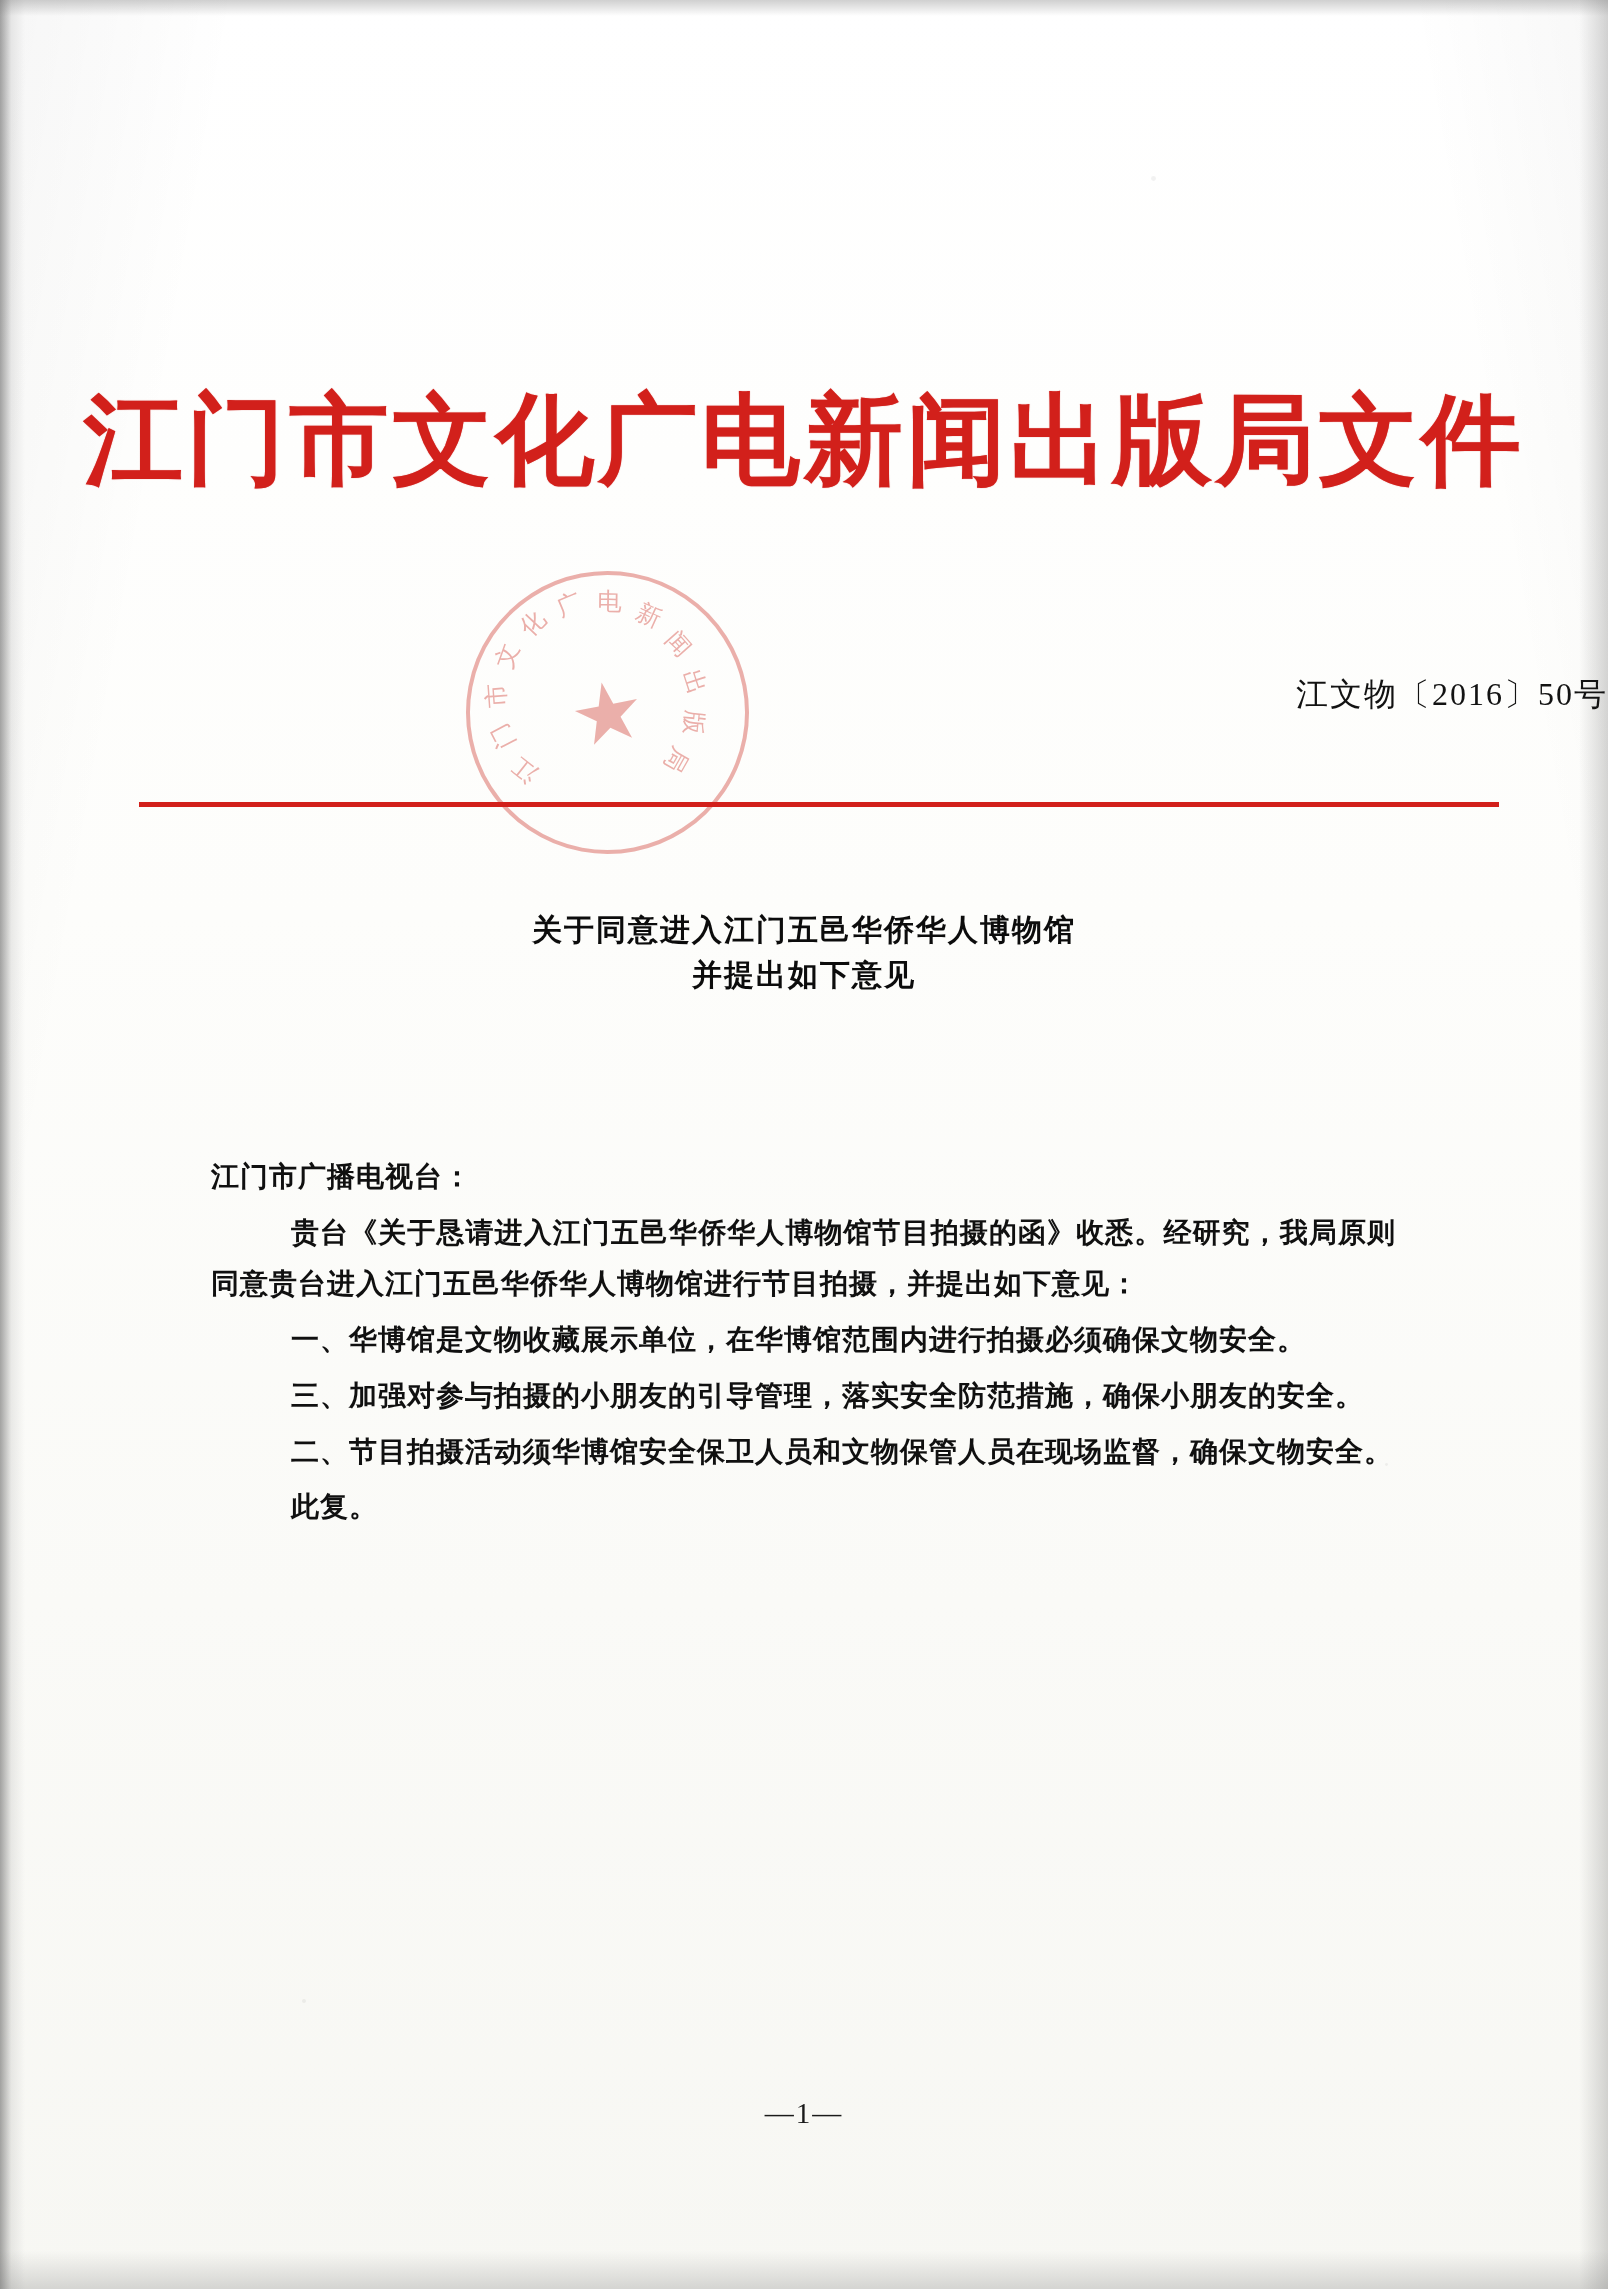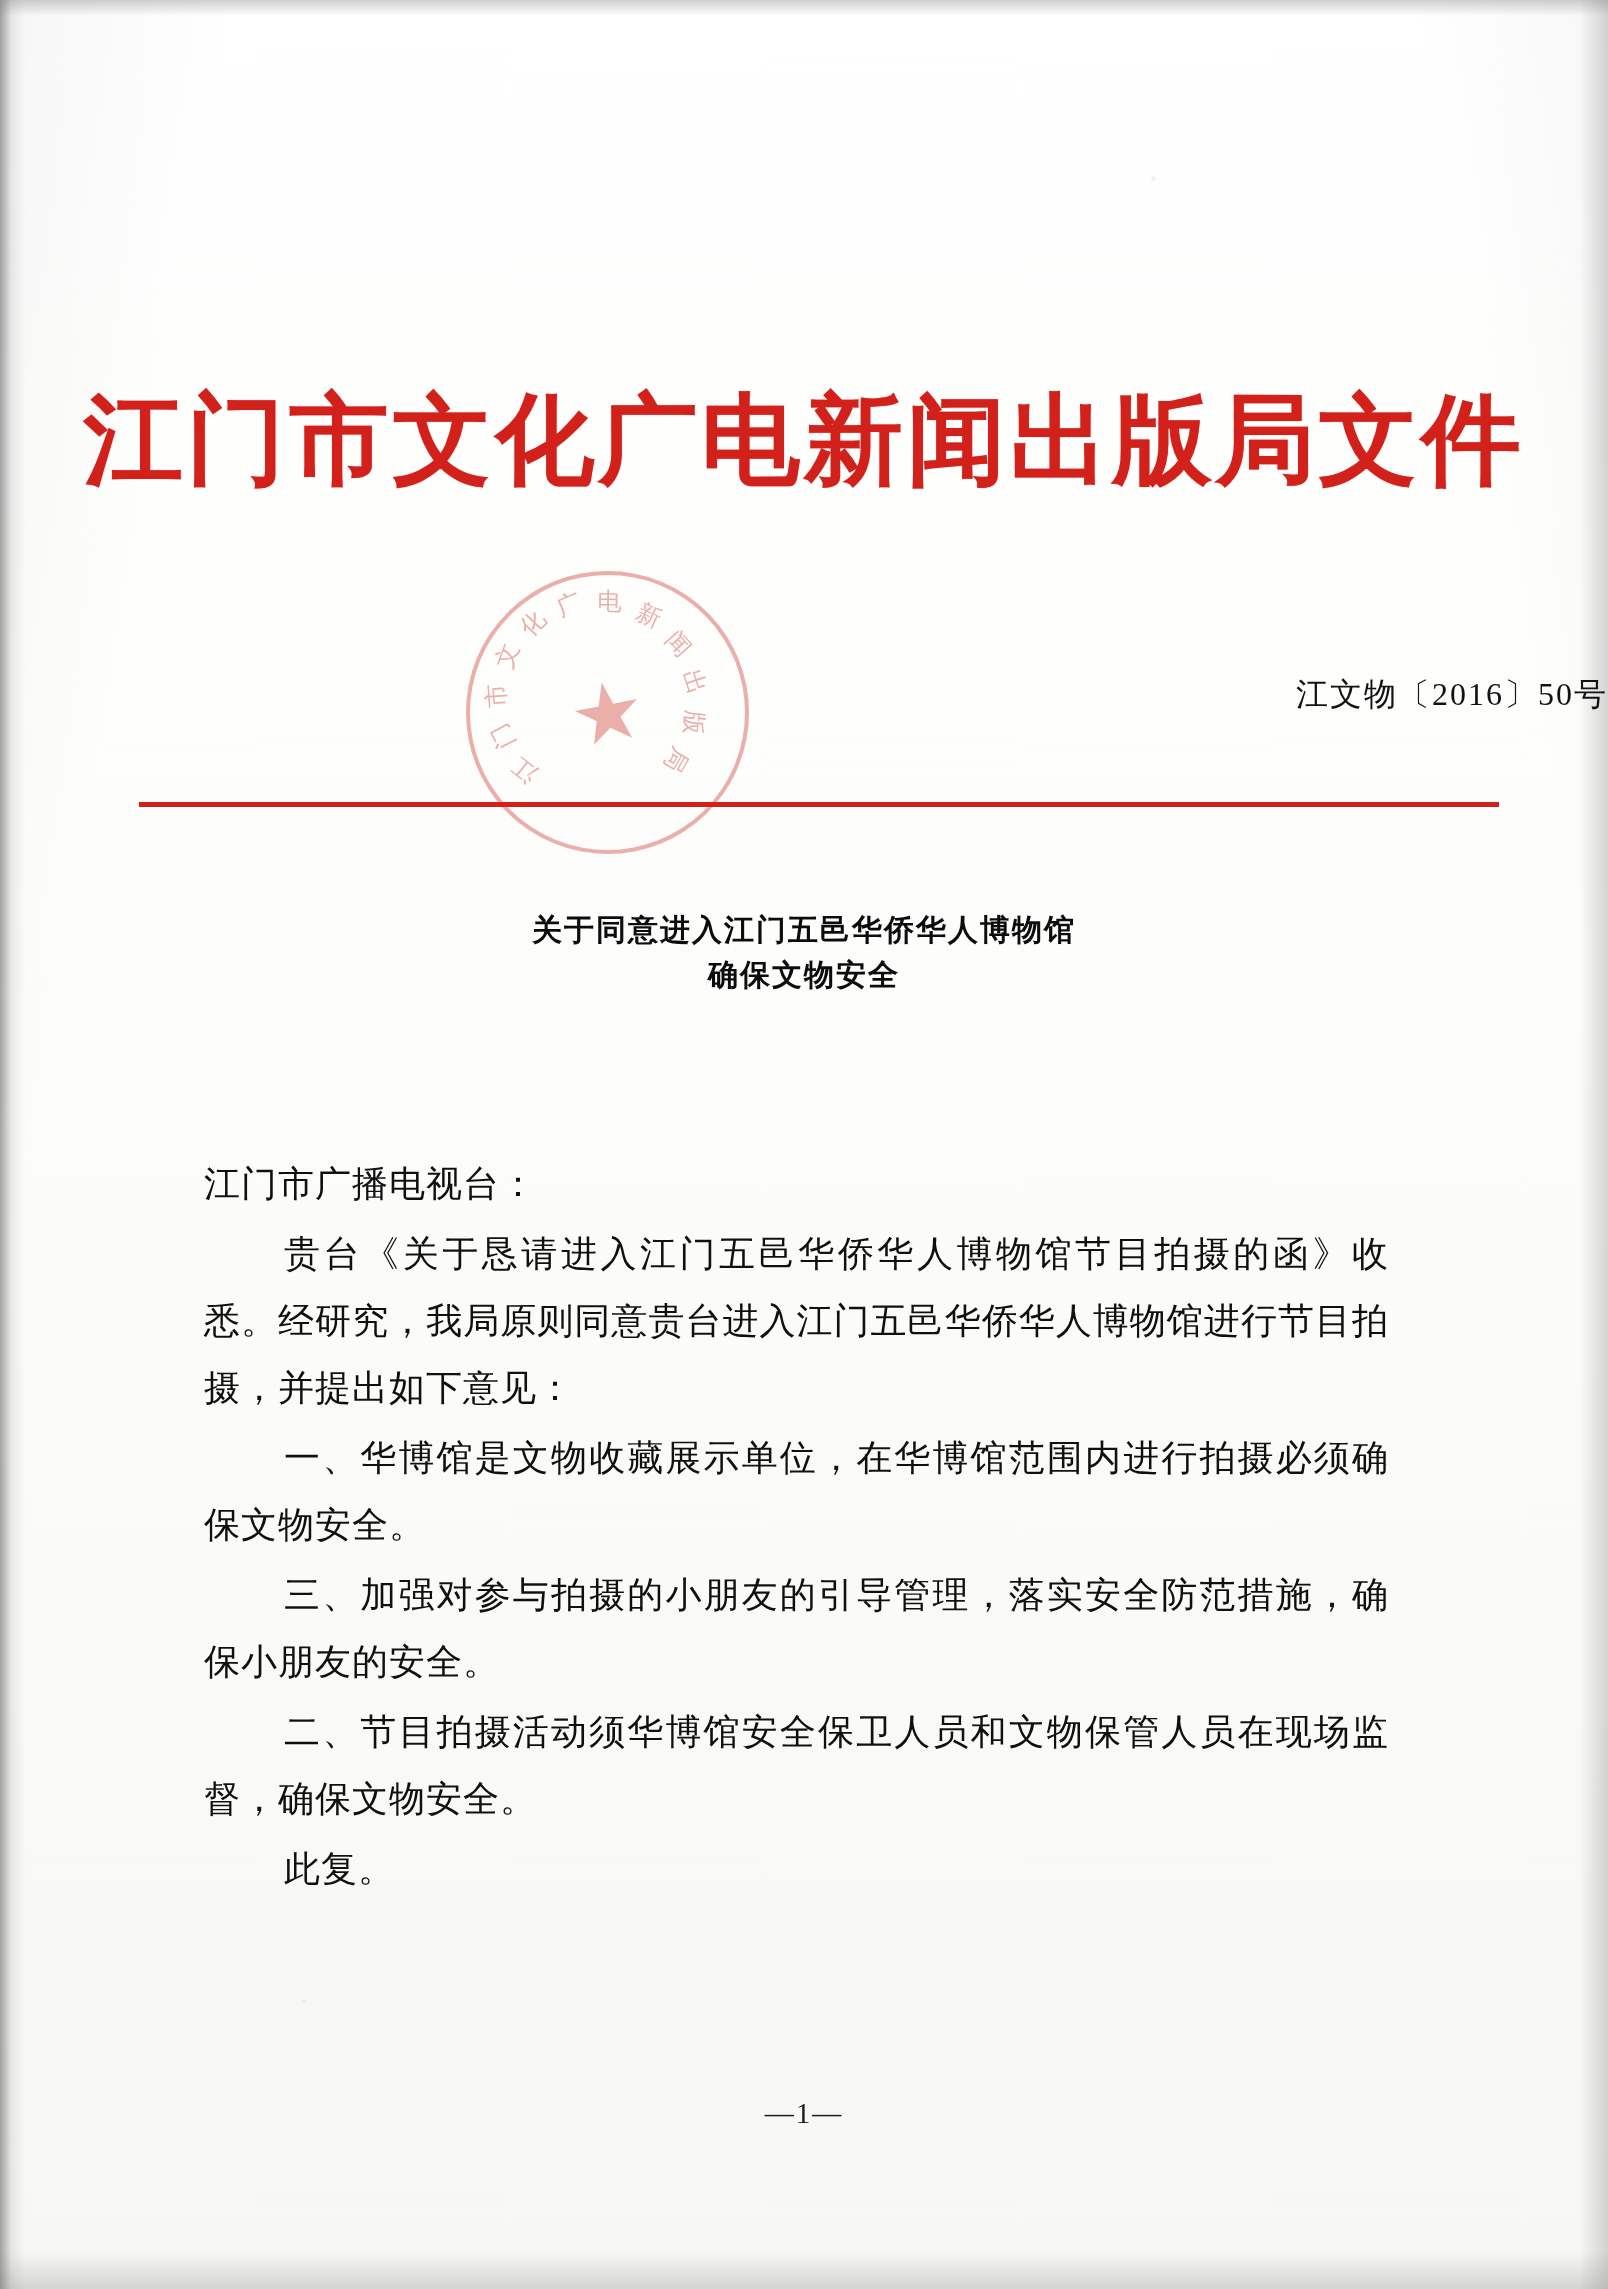--- a/index.html
+++ b/index.html
@@ -146,27 +146,28 @@
     line-height: 1.5;
     color: #0c0c0c;
     letter-spacing: 2px;
   }
   .title-line { display: block; }
 
   
   .body-block {
     position: absolute;
     top: 1151px;
-    left: 204px;
+    left: 211px;
     width: 1185px;
-    font-size: 36px;
+    font-size: 28px;
     line-height: 1.85;
     color: #101010;
     font-family: "Liberation Serif", "DejaVu Serif", serif;
     letter-spacing: 1px;
+    font-weight: bold;
   }
   .p { margin: 0 0 3.9px 0; text-align: justify; }
   .p.indent { text-indent: 80px; }
 
   
   .page-number {
     position: absolute;
     top: 2097px;
     left: 0;
     width: 100%;
@@ -214,21 +215,21 @@
         <span class="seal-char" style="left: 0px; top: 0px; color: rgb(210, 69, 59); transform: translate(232px, 69px) rotate(1.0353rad);">闻</span>
         <span class="seal-char" style="left: 0px; top: 0px; color: rgb(210, 69, 59); transform: translate(247px, 114px) rotate(1.44942rad);">出</span>
         <span class="seal-char" style="left: 0px; top: 0px; color: rgb(210, 69, 59); transform: translate(243px, 161px) rotate(1.86354rad);">版</span>
         <span class="seal-char" style="left: 0px; top: 0px; color: rgb(210, 69, 59); transform: translate(220px, 202px) rotate(2.27765rad);">局</span>
       </div>
 
     <div class="red-rule"></div>
 
     <div class="title-block">
       <span class="title-line">关于同意进入江门五邑华侨华人博物馆</span>
-      <span class="title-line">确保文物安全</span>
+      <span class="title-line">并提出如下意见</span>
     </div>
 
     <div class="body-block">
       <p class="p">江门市广播电视台：</p>
       <p class="p indent">贵台《关于恳请进入江门五邑华侨华人博物馆节目拍摄的函》收悉。经研究，我局原则同意贵台进入江门五邑华侨华人博物馆进行节目拍摄，并提出如下意见：</p>
       <p class="p indent">一、华博馆是文物收藏展示单位，在华博馆范围内进行拍摄必须确保文物安全。</p>
       <p class="p indent">三、加强对参与拍摄的小朋友的引导管理，落实安全防范措施，确保小朋友的安全。</p>
       <p class="p indent">二、节目拍摄活动须华博馆安全保卫人员和文物保管人员在现场监督，确保文物安全。</p>
       <p class="p indent">此复。</p>
     </div>

